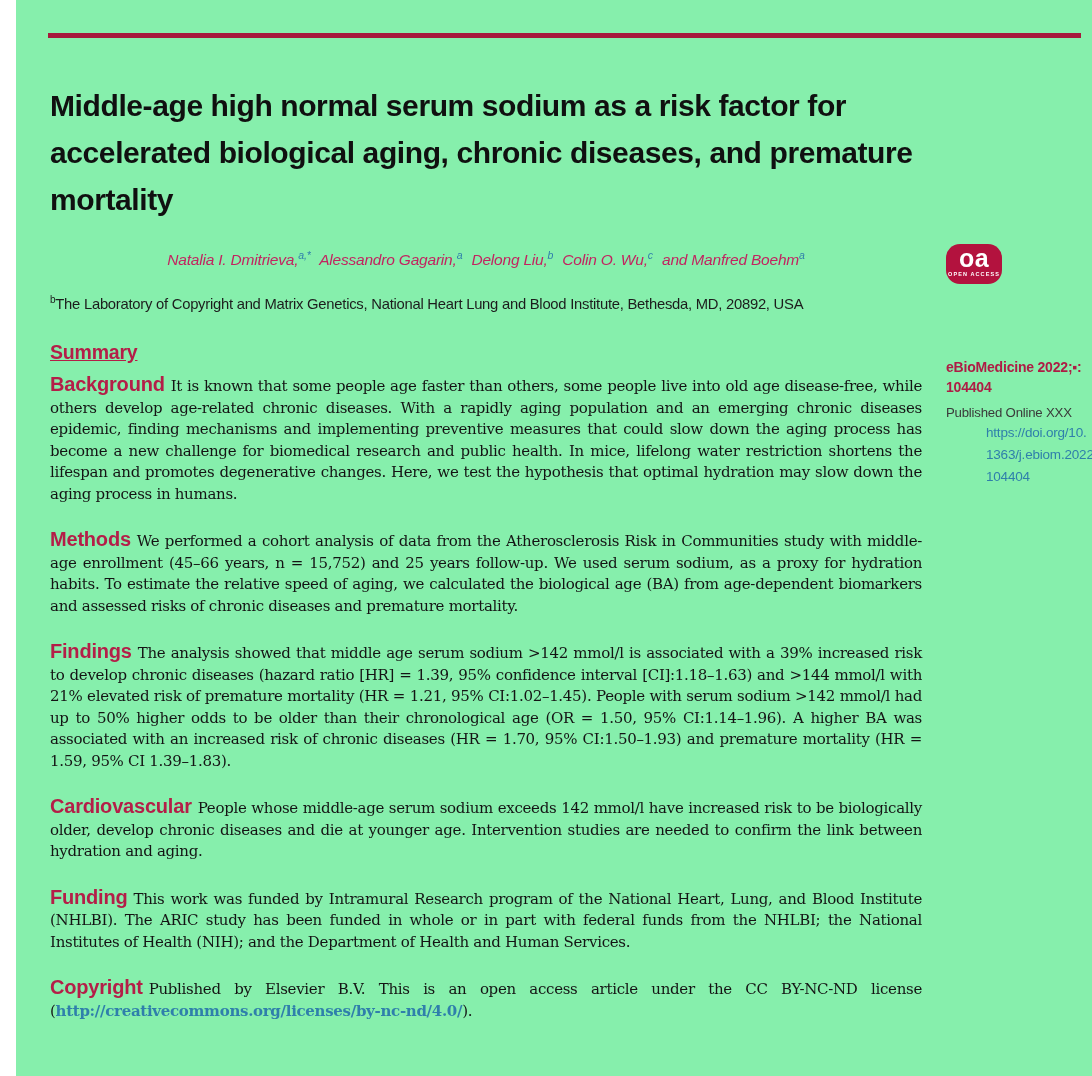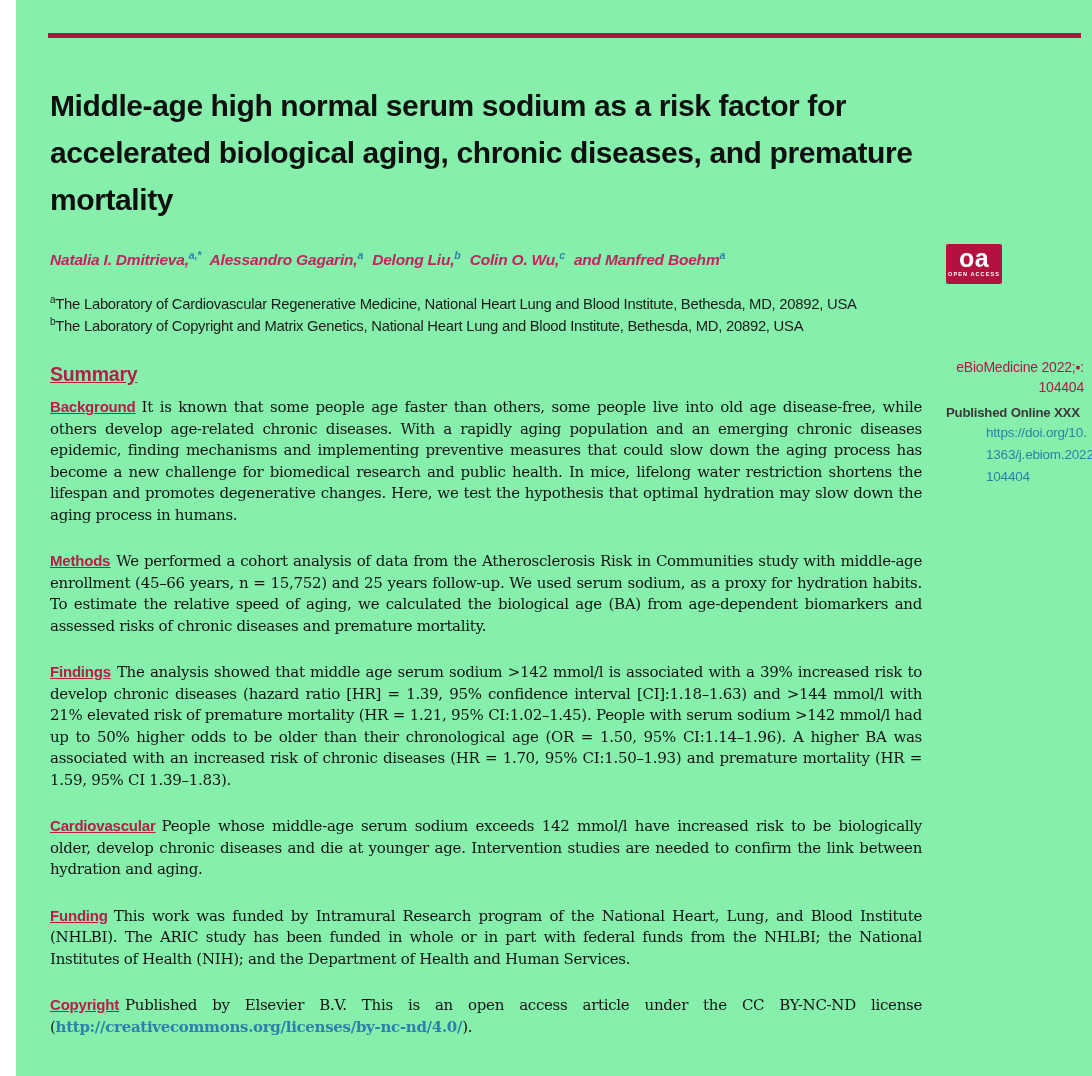--- a/index.html
+++ b/index.html
@@ -35,21 +35,22 @@
     line-height: 47px;
     letter-spacing: -0.4px;
     color: #101010;
   }
   .authors {
     margin-top: 28px;
     font-style: italic;
     font-size: 15.5px;
     letter-spacing: -0.2px;
     color: #c22460;
-    font-weight: 700;
+    font-weight: 400;
+    text-align: center;
   }
   .authors sup {
     color: #2f7fab;
     font-size: 10.5px;
     font-style: italic;
     margin-right: 5px;
     line-height: 0;
   }
   .authors sup.last { margin-right: 0; }
   .affiliations {
@@ -74,42 +75,41 @@
     font-size: 15px;
     line-height: 21.5px;
     letter-spacing: -0.3px;
     text-align: justify;
     color: #141414;
   }
   .sec:last-child { margin-bottom: 0; }
   .sec .sec-label {
     font-family: "Liberation Sans", sans-serif;
     font-weight: 700;
-    font-size: 15px;
+    font-size: 20px;
     letter-spacing: -0.2px;
     color: #b41e48;
     margin-right: 6px;
-    text-decoration: underline;
   }
   .sec a.inline-link {
     color: #2f7fab;
     text-decoration: none;
     font-weight: bold;
   }
   .sidebar {
     position: absolute;
     left: 930px;
     top: 244px;
     width: 138px;
   }
   .oa-logo {
     width: 56px;
     height: 40px;
     background: #b3123e;
-    border-radius: 2px;
+    border-radius: 14px;
     color: #ffffff;
     text-align: center;
     box-sizing: border-box;
     padding-top: 1px;
   }
   .oa-logo .oa-text {
     display: block;
     font-weight: 700;
     font-size: 25px;
     line-height: 26px;
@@ -117,34 +117,32 @@
   }
   .oa-logo .oa-sub {
     display: block;
     font-size: 5.5px;
     letter-spacing: 1.1px;
     line-height: 7px;
     font-weight: 700;
   }
   .citation {
     margin-top: 73px;
-    font-weight: 400;
+    font-weight: 700;
     font-size: 14px;
     line-height: 20px;
     letter-spacing: -0.2px;
     color: #ae1c45;
-    text-align: right;
   }
   .published-online {
     margin-top: 7px;
     font-size: 13.2px;
     line-height: 17px;
     letter-spacing: -0.2px;
     color: #3a3a3a;
-    font-weight: bold;
   }
   .doi-link {
     display: block;
     margin-top: 2px;
     font-size: 13.5px;
     line-height: 20px;
     letter-spacing: -0.2px;
     color: #2f7fab;
     text-decoration: none;
     padding-left: 40px;
@@ -163,21 +161,20 @@
 
     <div class="authors">
       <span>Natalia I. Dmitrieva,</span><sup>a,*</sup>
       <span>Alessandro Gagarin,</span><sup>a</sup>
       <span>Delong Liu,</span><sup>b</sup>
       <span>Colin O. Wu,</span><sup>c</sup>
       <span>and Manfred Boehm</span><sup class="last">a</sup>
     </div>
 
     <div class="affiliations">
-      <div><sup>a</sup><span>The Laboratory of Cardiovascular Regenerative Medicine, National Heart Lung and Blood Institute, Bethesda, MD, 20892, USA</span></div>
       <div><sup>b</sup><span>The Laboratory of Copyright and Matrix Genetics, National Heart Lung and Blood Institute, Bethesda, MD, 20892, USA</span></div>
     </div>
 
     <h2 class="summary-heading">Summary</h2>
 
     <p class="sec">
       <span class="sec-label">Background</span><span>It is known that some people age faster than others, some people live into old age disease-free, while others develop age-related chronic diseases. With a rapidly aging population and an emerging chronic diseases epidemic, finding mechanisms and implementing preventive measures that could slow down the aging process has become a new challenge for biomedical research and public health. In mice, lifelong water restriction shortens the lifespan and promotes degenerative changes. Here, we test the hypothesis that optimal hydration may slow down the aging process in humans.</span>
     </p>
 
     <p class="sec">

